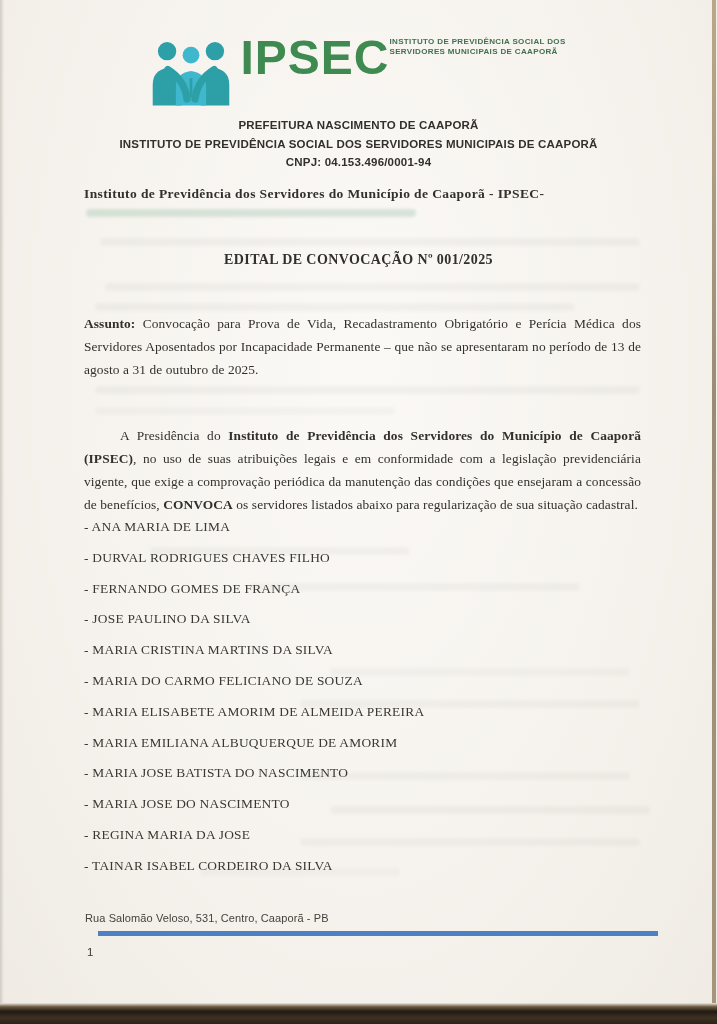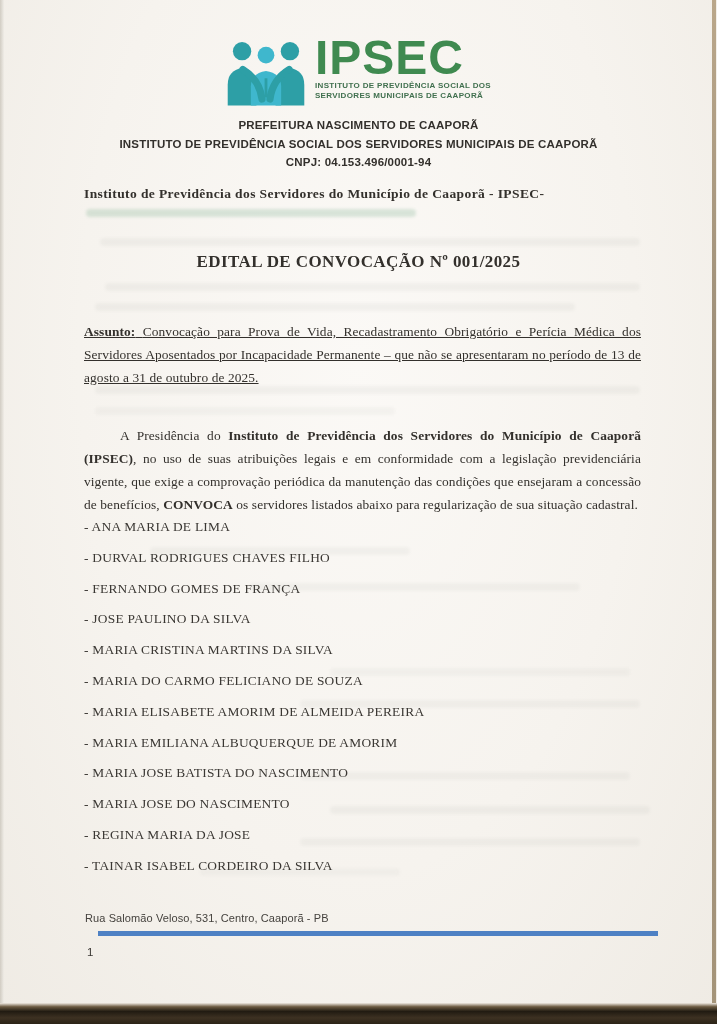--- a/index.html
+++ b/index.html
@@ -16,43 +16,43 @@
   .edge-bottom{position:absolute;left:0;right:0;bottom:0;height:21px;
                background:linear-gradient(180deg,#efe9e1 0%,#6b5a41 18%,#211b12 40%,#3d3122 70%,#2b2317 100%);}
   
   .smudge{position:absolute;height:8px;border-radius:4px;background:#8d9089;
           opacity:.08;filter:blur(1.6px);}
   .smudge.green{background:#63a07a;opacity:.22;}
   
   .logo-row{position:absolute;top:36px;left:0;width:100%;display:flex;
             justify-content:center;align-items:flex-start;gap:9px;}
   .logo-mark{display:block;margin-top:4px;}
-  .logo-text{display:flex;flex-direction:column;}
+  .logo-text{display:flex;flex-direction:row;}
   .brand{font-family:"Liberation Sans",sans-serif;font-weight:bold;
          font-size:48px;line-height:44px;letter-spacing:1px;
          color:var(--brand_green,#3f8a50);}
   .tagline{font-family:"Liberation Sans",sans-serif;font-weight:bold;
            font-size:8px;line-height:9.5px;letter-spacing:.35px;
            color:var(--tagline_green,#41704f);margin-top:1px;}
   
   .org-block{position:absolute;top:116px;left:0;width:100%;text-align:center;
              font-family:"Liberation Sans",sans-serif;font-weight:bold;
              font-size:11.5px;line-height:18.5px;letter-spacing:.2px;
              color:var(--ink,#33302c);}
   .inst-serif{position:absolute;top:186px;left:84px;width:560px;
               font-weight:bold;font-size:13.5px;letter-spacing:.4px;
               color:var(--ink,#33302c);}
   .doc-title{position:absolute;top:252px;left:0;width:100%;text-align:center;
-             font-weight:bold;font-size:17px;letter-spacing:.4px;
+             font-weight:bold;font-size:14px;letter-spacing:.4px;
              color:var(--ink,#33302c);}
   
   .assunto,.bodytext{position:absolute;left:84px;width:557px;margin:0;
                      font-size:13.4px;line-height:23px;text-align:justify;
                      color:var(--ink,#33302c);letter-spacing:.1px;}
-  .assunto{top:320px;text-decoration:underline;}
+  .assunto{top:312px;}
   .bodytext{top:424px;text-indent:36px;}
   
   .names{position:absolute;top:520px;left:84px;margin:0;padding:0;
          list-style:none;}
   .names li{font-size:13.4px;line-height:14px;margin-bottom:16.8px;
             letter-spacing:.25px;color:#3a3733;white-space:nowrap;}
   
   .address{position:absolute;top:912px;left:85px;
            font-family:"Liberation Sans",sans-serif;font-size:11px;
            letter-spacing:.1px;color:#45423e;}

